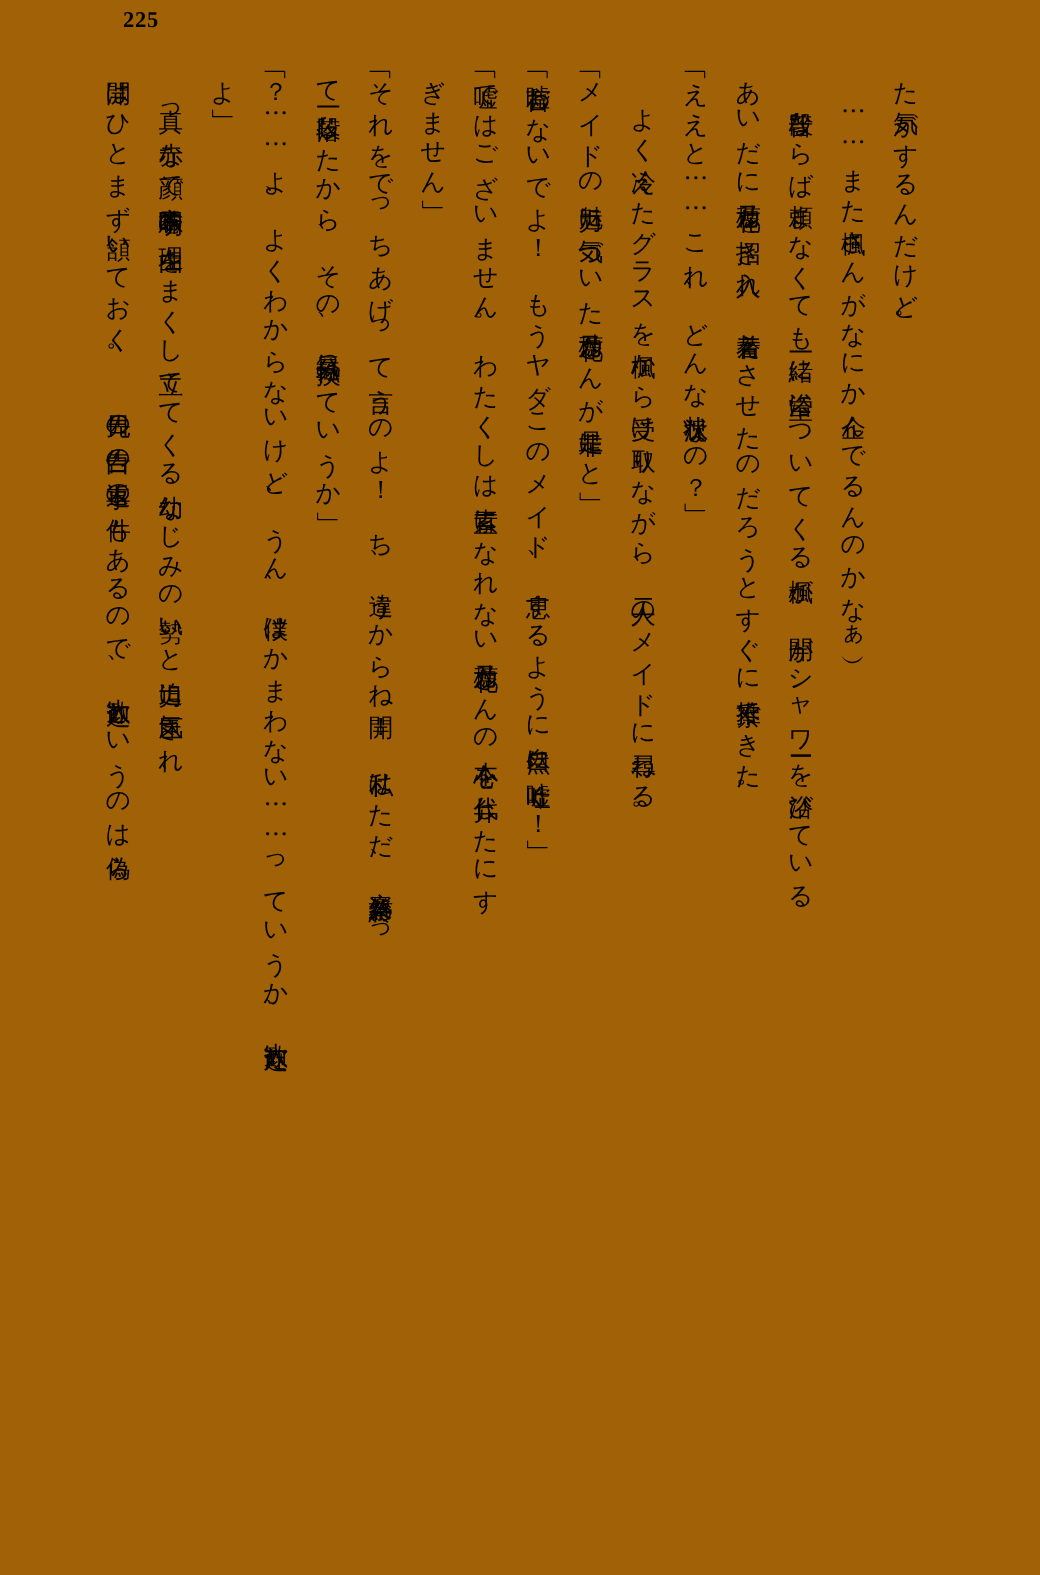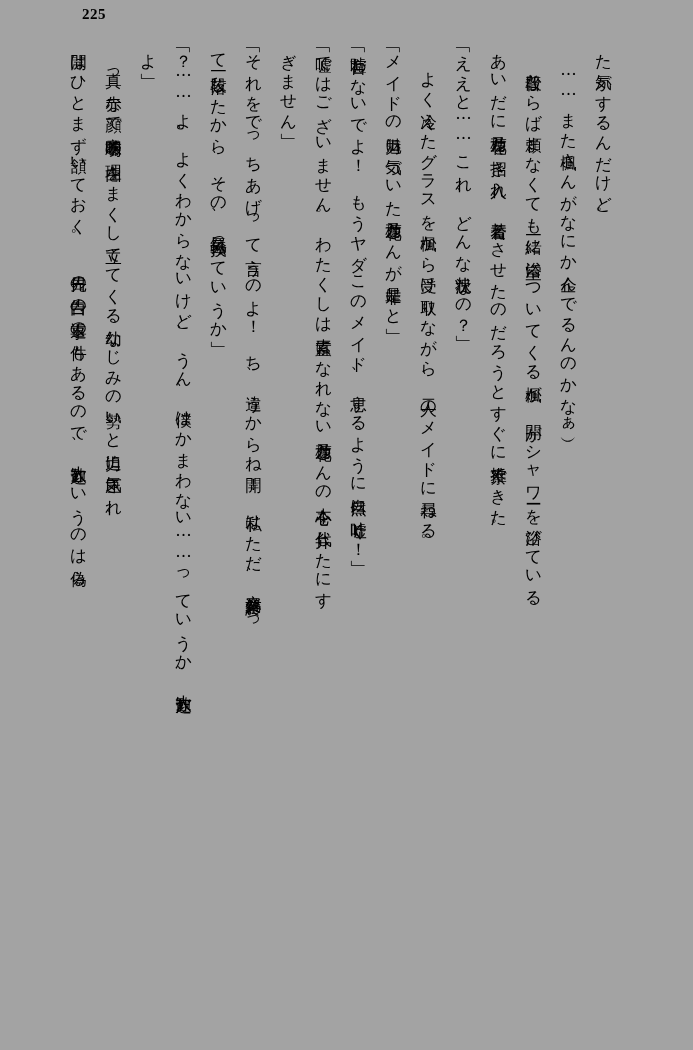--- a/index.html
+++ b/index.html
@@ -11,21 +11,21 @@
     width: 693px;
     height: 1050px;
     overflow: hidden;
     font-family: "Liberation Serif", "DejaVu Serif", serif;
     color: #000000;
   }
   .page {
     position: relative;
     width: 693px;
     height: 1050px;
-    background: #a3a3a3;
+    background: #a16207;
     box-sizing: border-box;
   }
   
   .page-number {
     position: absolute;
     top: 6px;
     left: 82px;
     font-size: 15px;
     font-weight: bold;
     font-family: "Liberation Serif", "DejaVu Serif", serif;

